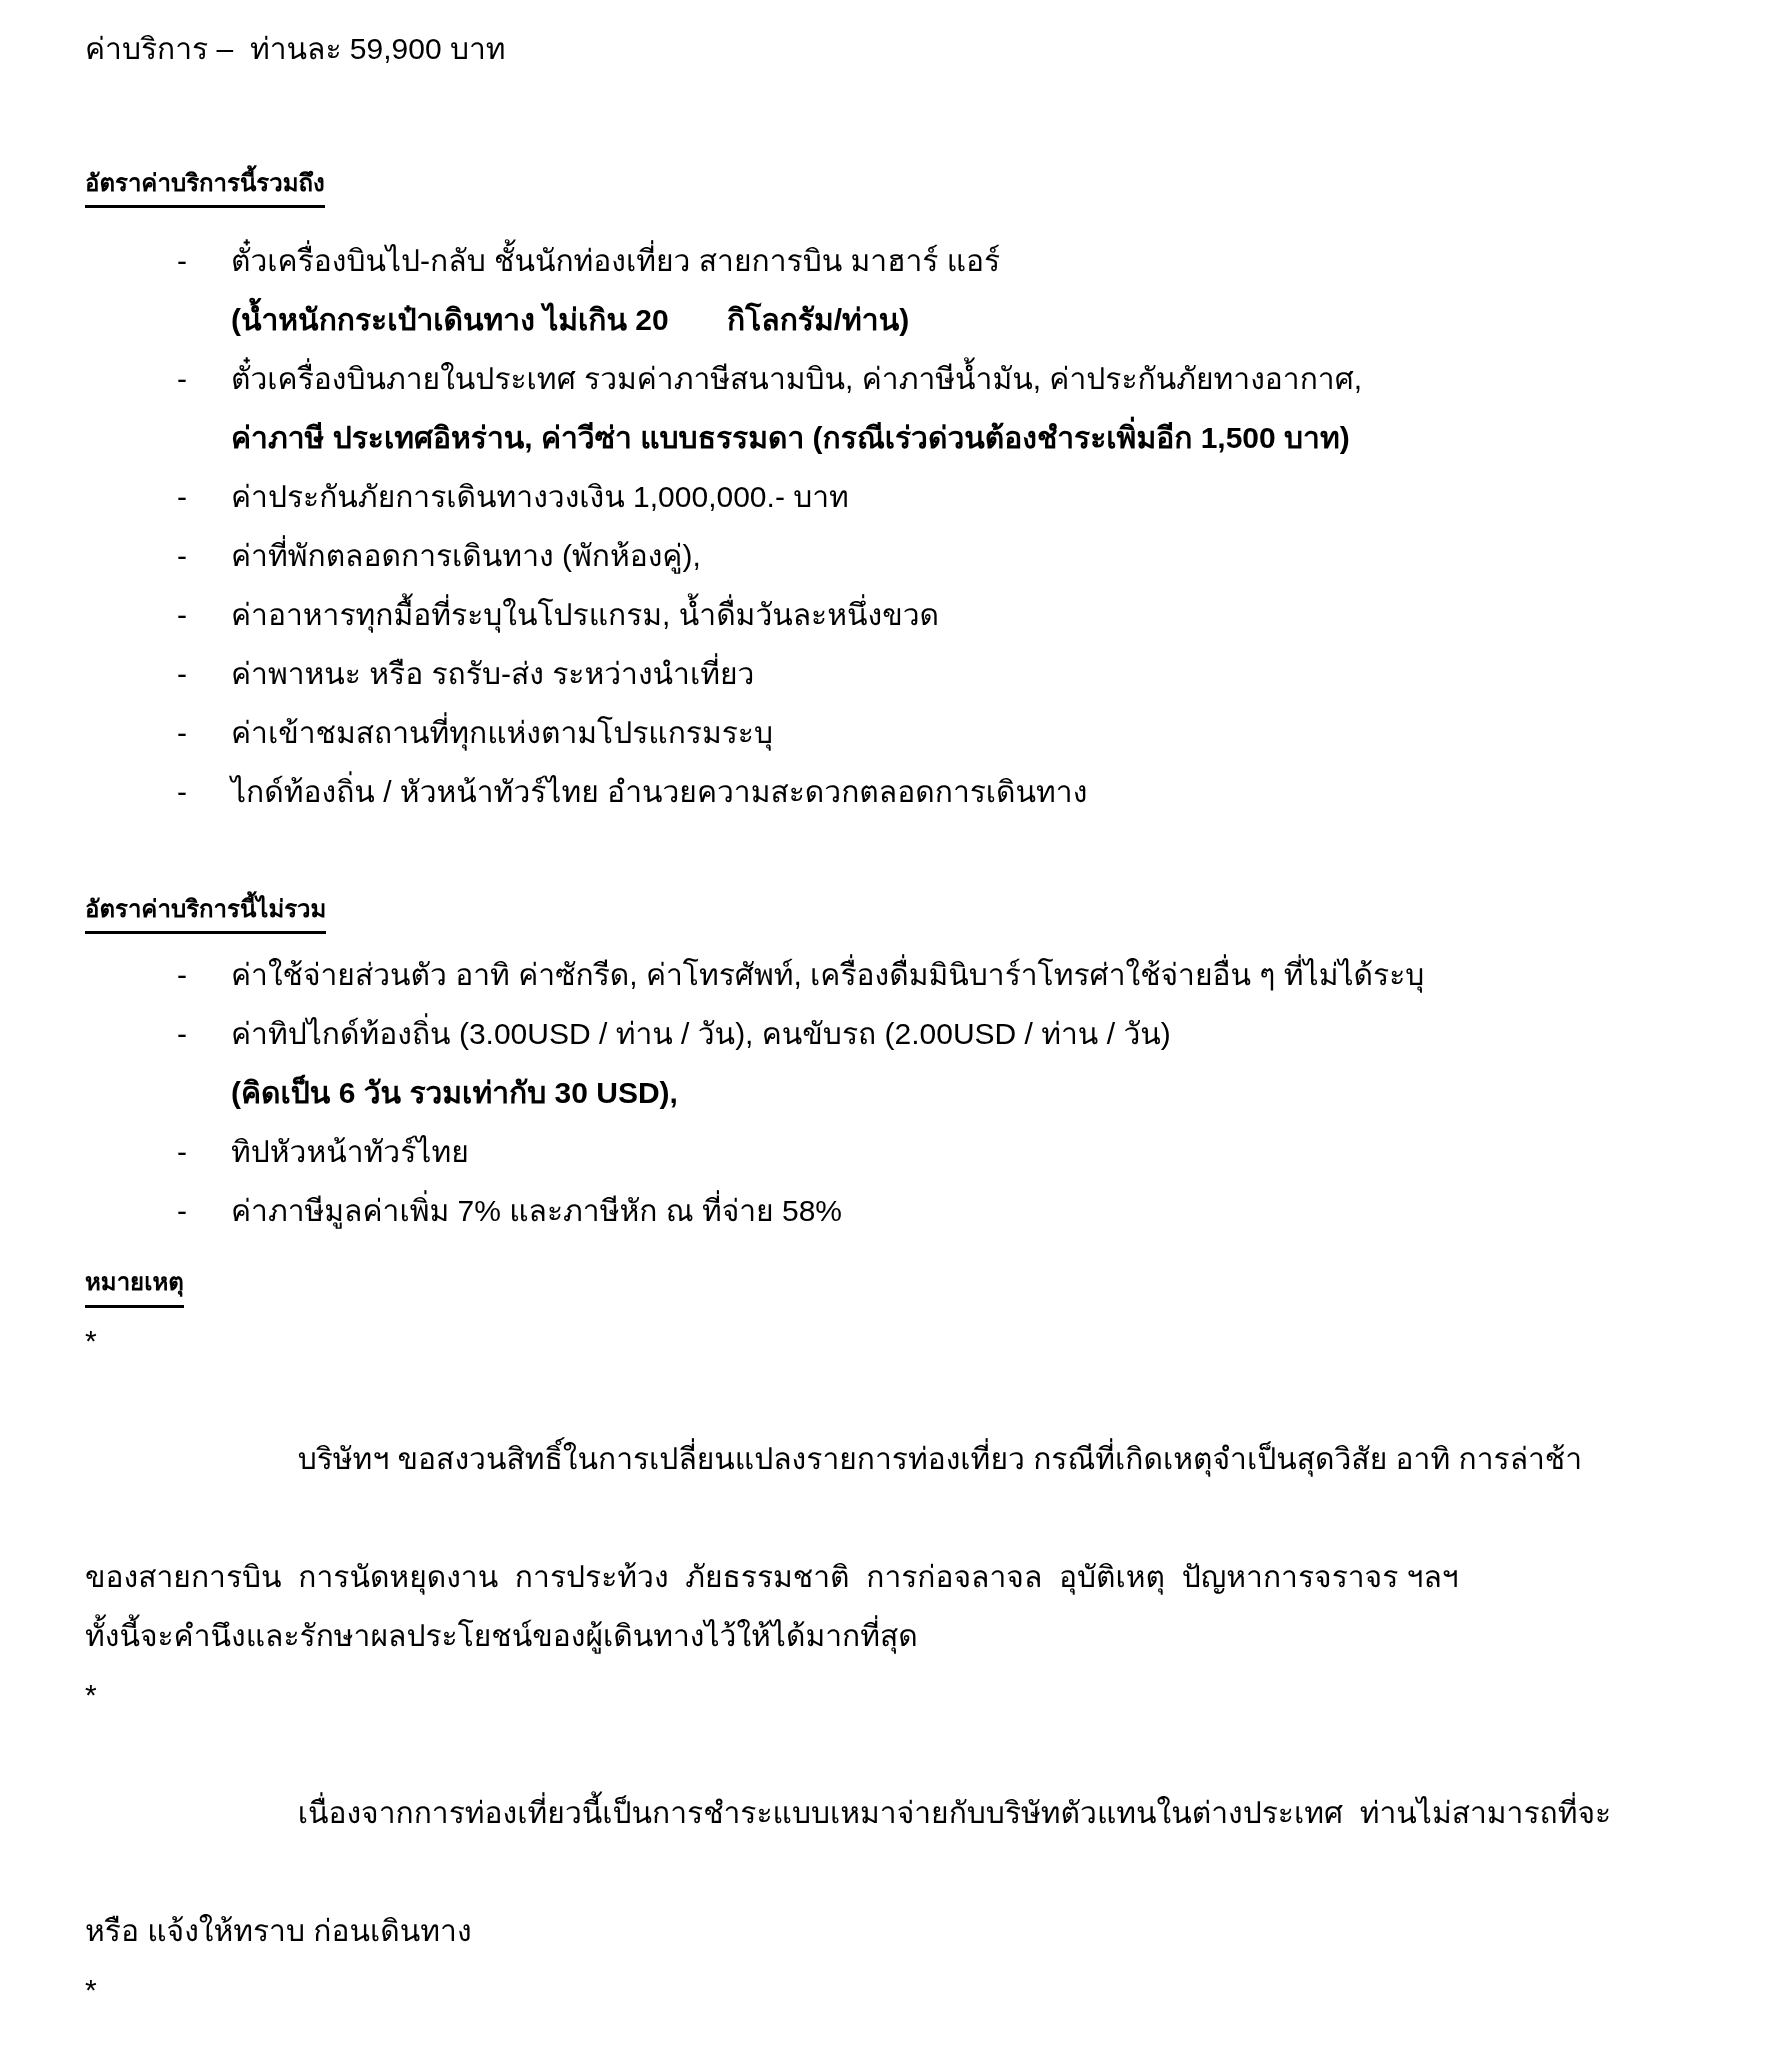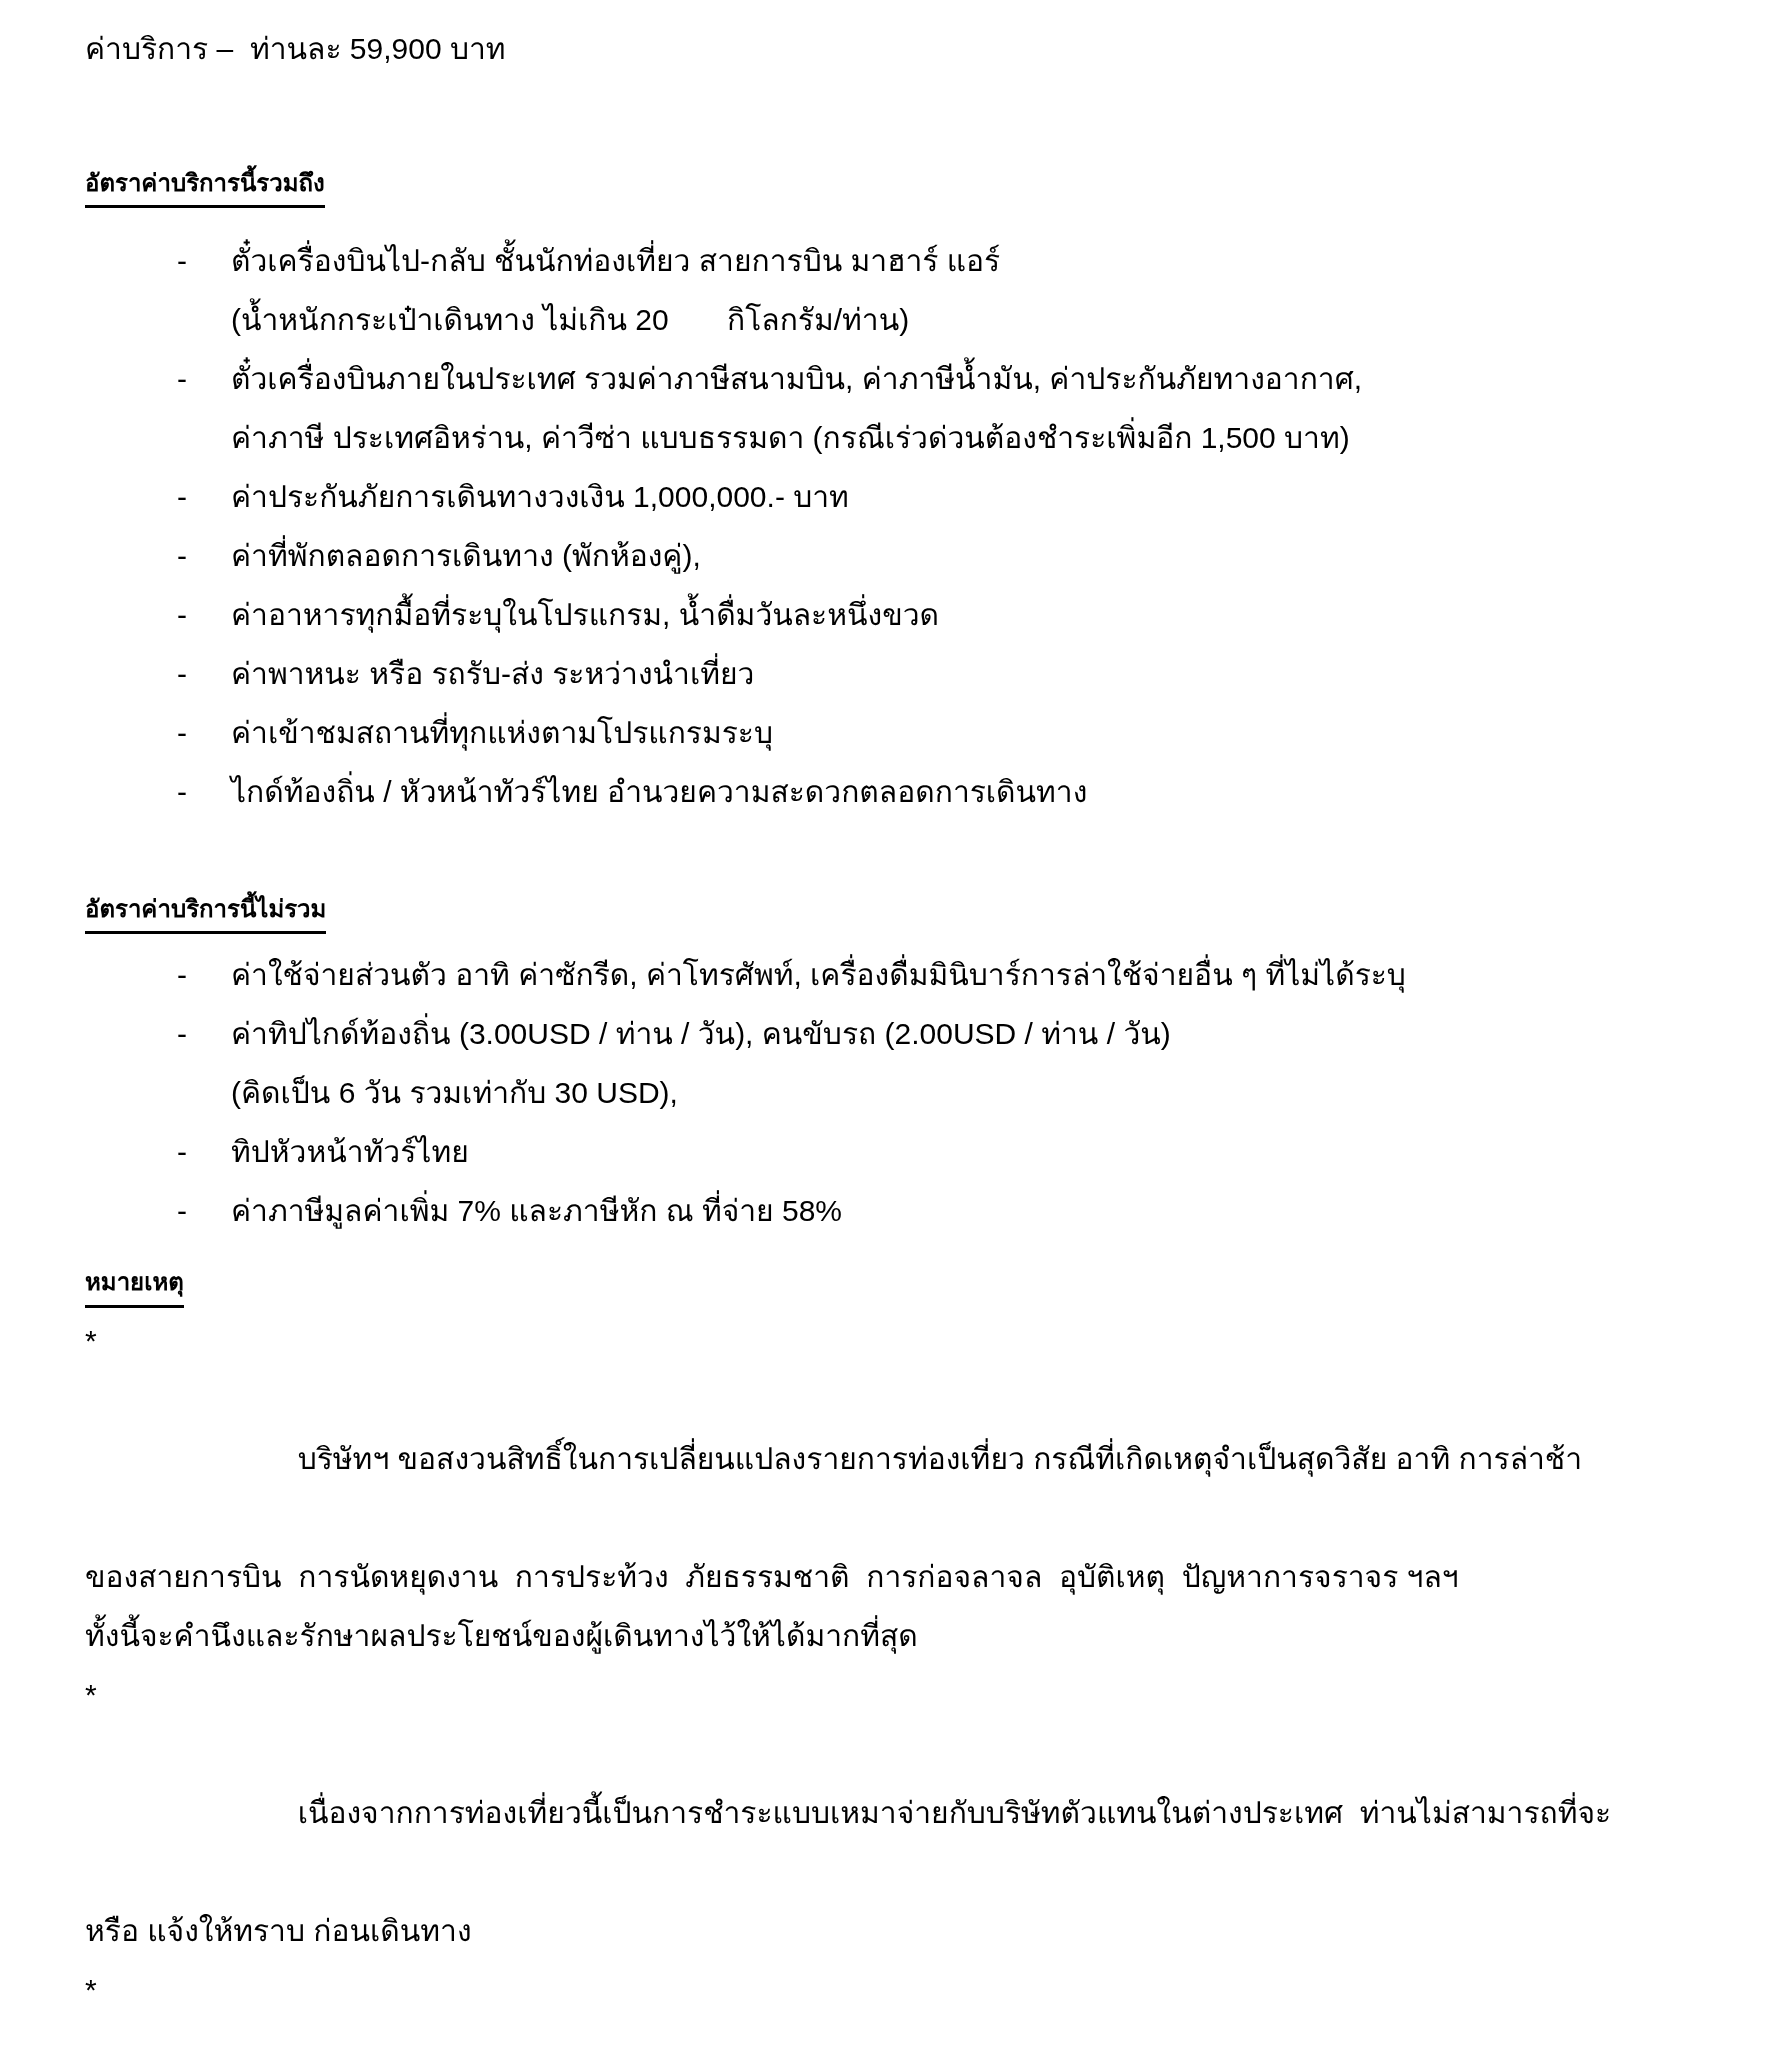--- a/index.html
+++ b/index.html
@@ -48,20 +48,21 @@
     position: relative;
     padding-left: 146px;
   }
   .bullet-row .dash {
     position: absolute;
     left: 92px;
     top: 0;
   }
   .bullet-cont {
     padding-left: 146px;
+    font-weight: bold;
   }
   .note-first {
     position: relative;
     padding-left: 146px;
   }
   .note-first .star {
     position: absolute;
     left: 0;
     top: 0;
   }
@@ -124,21 +125,21 @@
     </div>
   </div>
 
   <div>
     <div class="section-heading h-excluded">
       <span class="hd-text">อัตราค่าบริการนี้ไม่รวม</span>
     </div>
 
     <div class="bullet-row">
       <span class="dash">-</span>
-      <span class="line">ค่าใช้จ่ายส่วนตัว อาทิ ค่าซักรีด, ค่าโทรศัพท์, เครื่องดื่มมินิบาร์การล่าใช้จ่ายอื่น ๆ ที่ไม่ได้ระบุ</span>
+      <span class="line">ค่าใช้จ่ายส่วนตัว อาทิ ค่าซักรีด, ค่าโทรศัพท์, เครื่องดื่มมินิบาร์าโทรศ่าใช้จ่ายอื่น ๆ ที่ไม่ได้ระบุ</span>
     </div>
 
     <div class="bullet-row">
       <span class="dash">-</span>
       <span class="line">ค่าทิปไกด์ท้องถิ่น (3.00USD / ท่าน / วัน), คนขับรถ (2.00USD / ท่าน / วัน)</span>
     </div>
     <div class="bullet-cont line">(คิดเป็น 6 วัน รวมเท่ากับ 30 USD),</div>
 
     <div class="bullet-row">
       <span class="dash">-</span>

